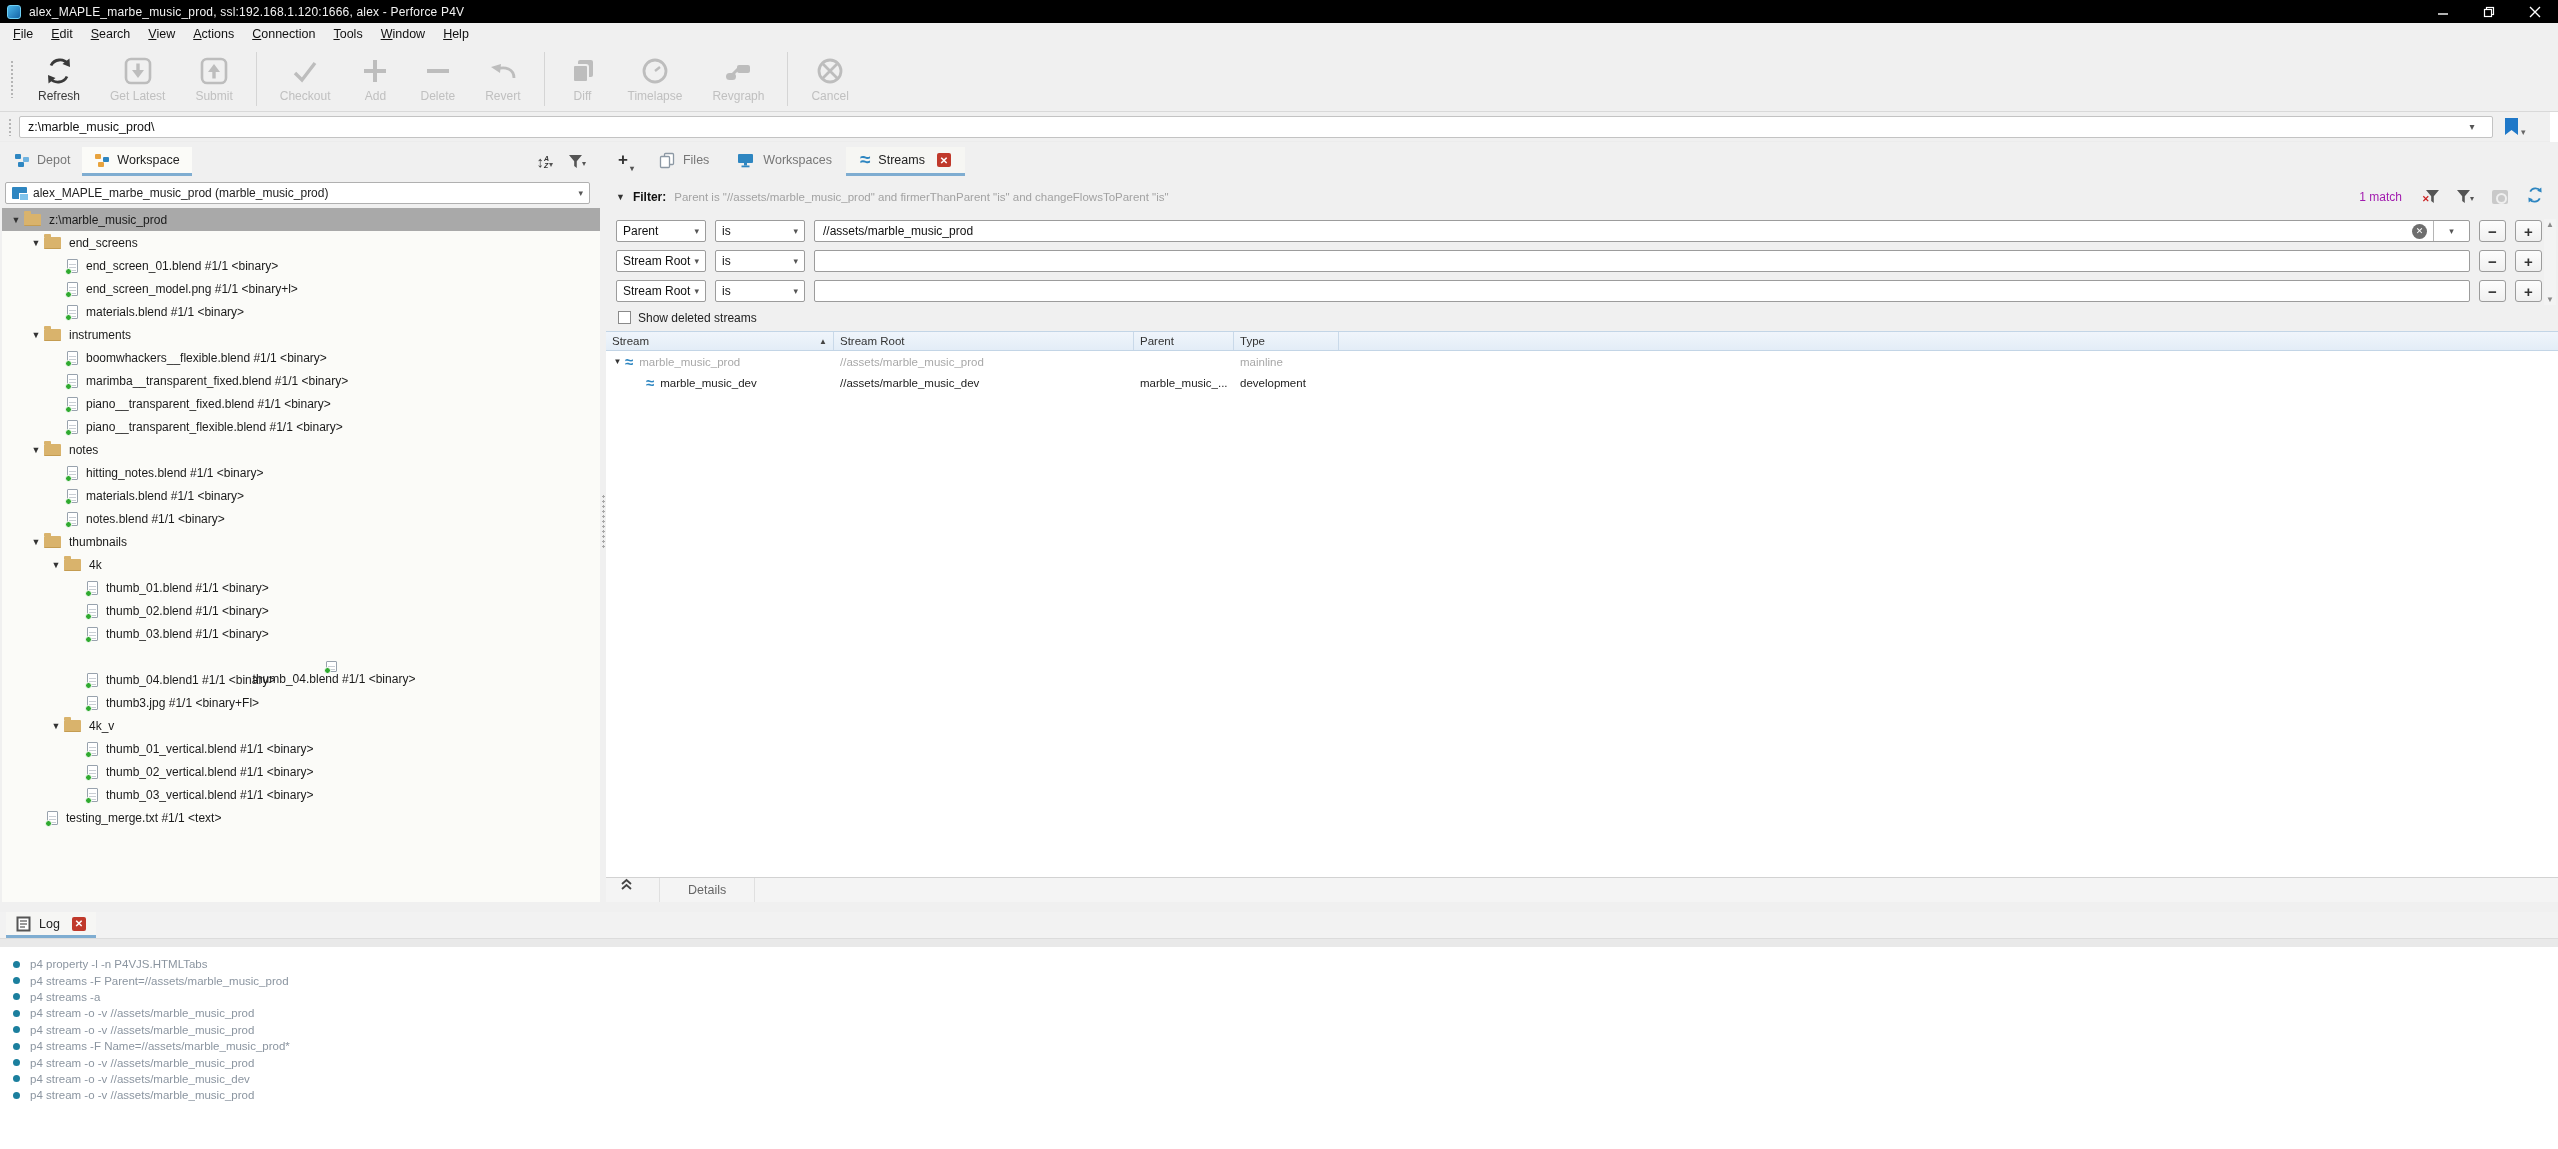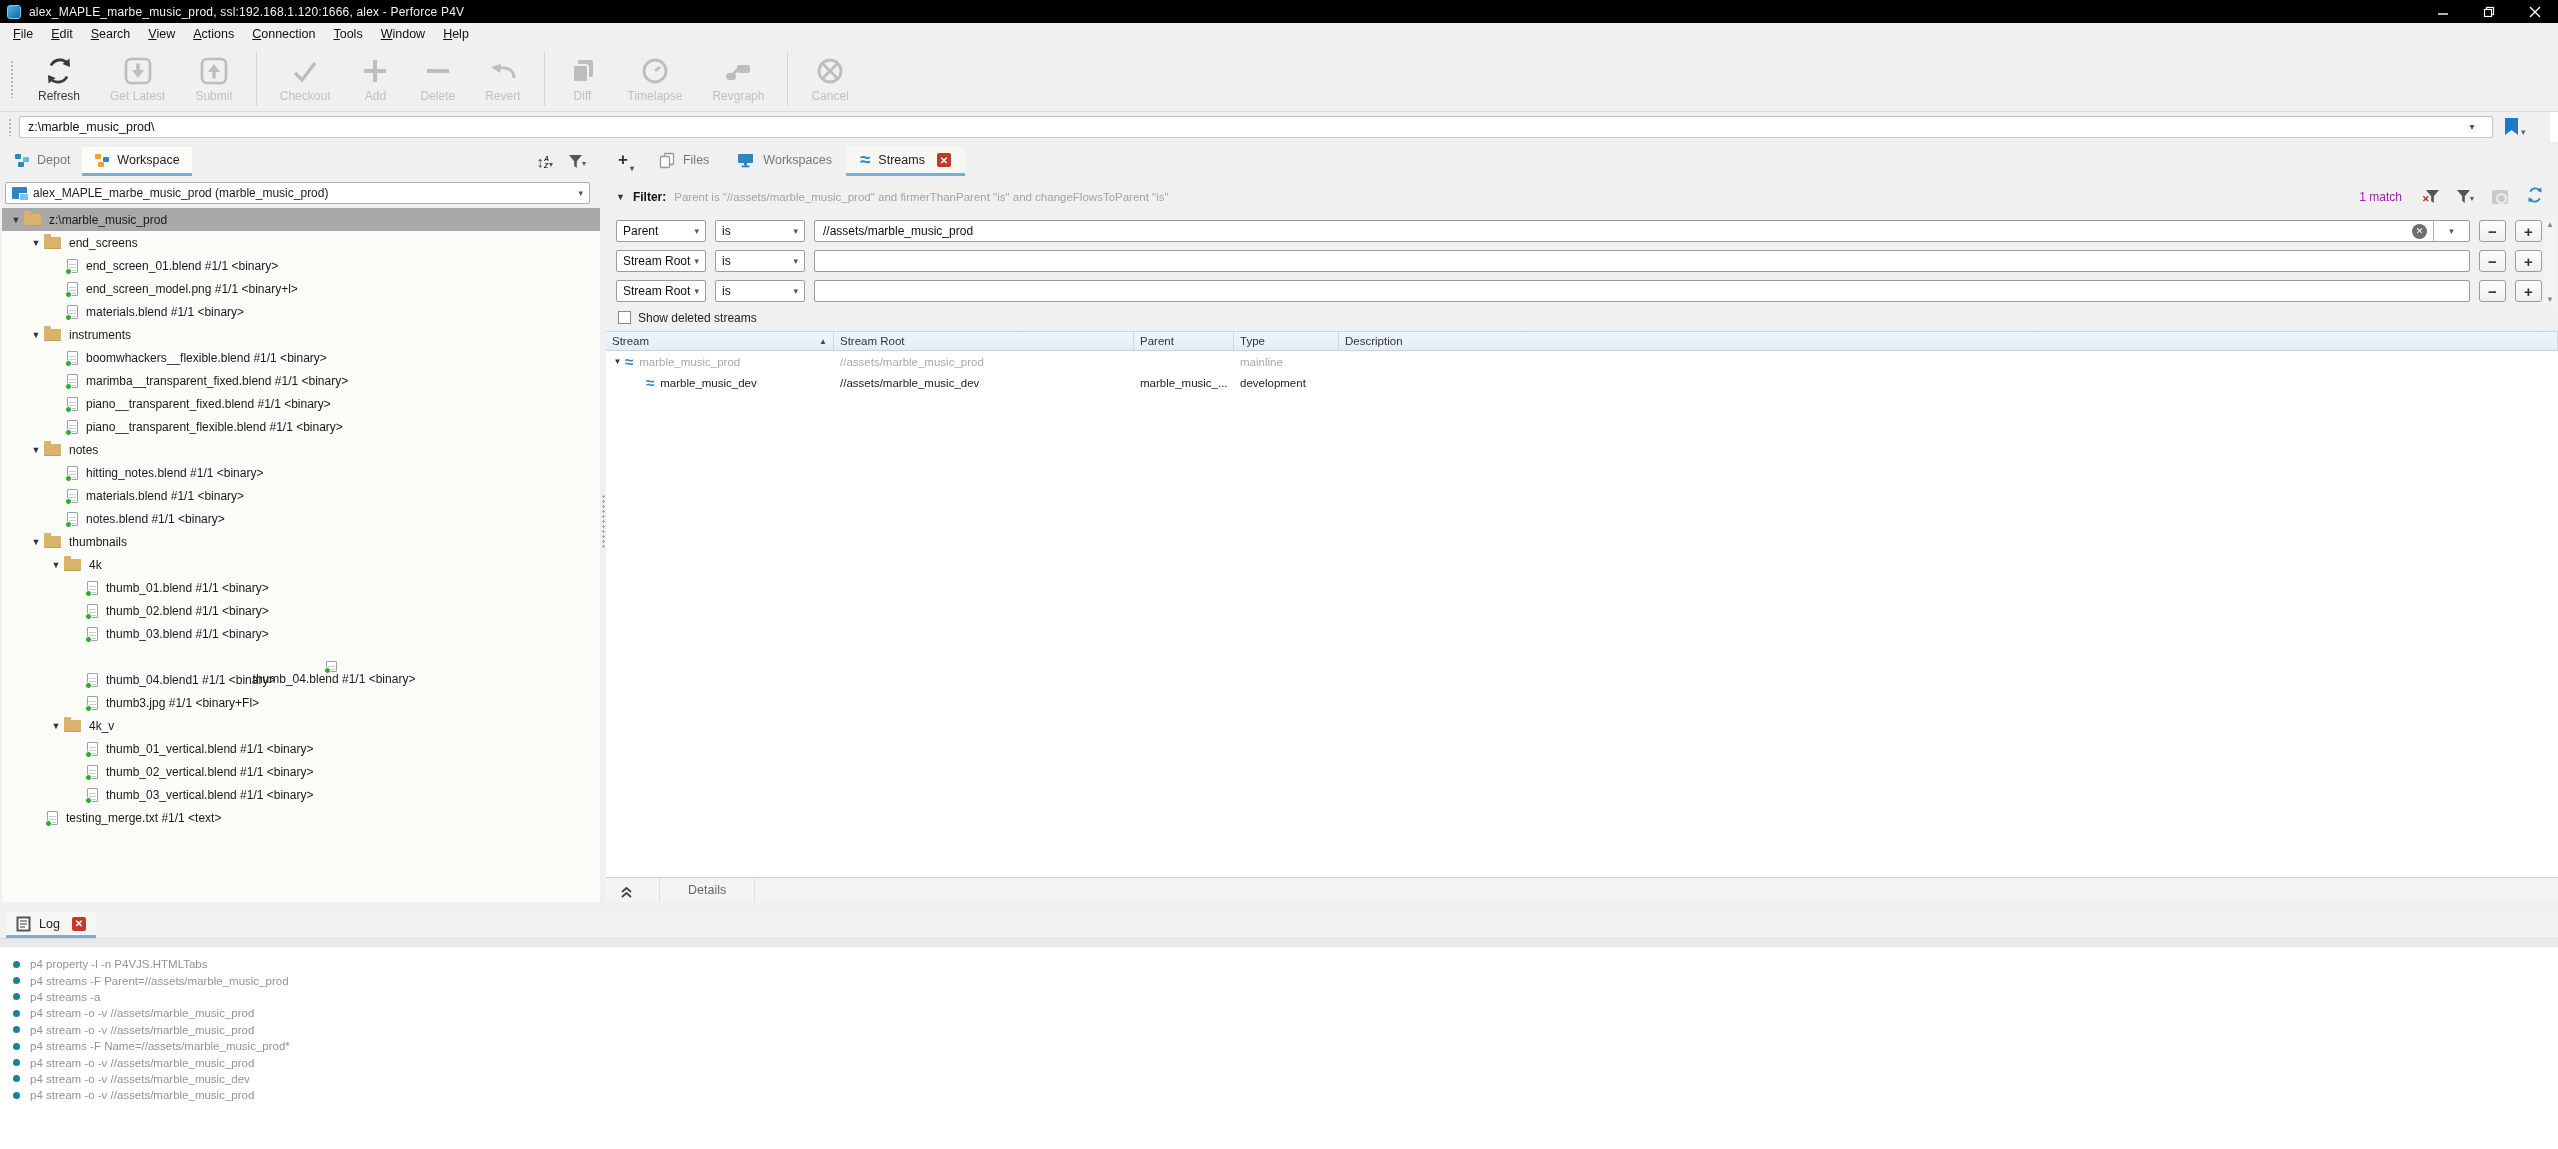--- a/index.html
+++ b/index.html
@@ -155,21 +155,21 @@
   .g-row { height:21px; display:flex; align-items:center; background:#fff; }
   .g-cell { display:flex; align-items:center; padding:0 6px; font-size:11.5px; overflow:hidden;
             white-space:nowrap; text-overflow:ellipsis; height:21px; }
   .g-row.muted .g-text { color:#a8a8a8; }
   .g-stream-cell { padding:0; }
   .g-exp { width:13px; text-align:center; font-size:8px; color:#333; flex:0 0 13px; }
   .g-wave { color:#2e86c1; font-weight:bold; font-size:15px; margin:0 6px 0 1px; line-height:10px; }
   .grid-fill { flex:1; background:#fff; }
 
   .details-bar { height:25px; background:#f4f4f4; border-top:1px solid #d2d2d2; display:flex;
-                 align-items:flex-end; }
+                 align-items:flex-start; }
   .det-chevron { margin:0 26px 0 14px; color:#444; }
   .det-tab { padding:0 28px; height:100%; display:flex; align-items:center; font-size:12.5px; color:#666;
              border-left:1px solid #e0e0e0; border-right:1px solid #e0e0e0; }
 
   
   .hsplit { position:absolute; top:902px; left:0; right:0; height:10px; background:#f0f0f0; }
   .logpanel { position:absolute; top:912px; left:0; right:0; bottom:0; background:#f2f2f2; }
   .logtabs { height:26px; display:flex; align-items:stretch; padding-left:6px; }
   .logtab { display:flex; align-items:center; gap:8px; padding:0 10px; border-bottom:3px solid #7fadd1;
             background:#f6f6f4; font-size:12.5px; color:#222; }
@@ -634,21 +634,20 @@
       <div class="chk-row">
         <span class="chk"></span>
         <span>Show deleted streams</span>
       </div>
 
       <div class="gridhead" id="gridHead">
           <div class="gh-cell" style="width: 228px;">Stream<span class="gh-sort">▲</span></div>
           <div class="gh-cell" style="width: 300px;">Stream Root</div>
           <div class="gh-cell" style="width: 100px;">Parent</div>
           <div class="gh-cell" style="width: 105px;">Type</div>
-          <div class="gh-cell" style="flex: 1 1 0%;">Description</div>
         </div>
       <div id="gridRows">
           <div class="g-row muted">
             <div class="g-cell g-stream-cell" style="width: 228px; padding-left: 5px;">
               <span class="g-exp">▼</span>
               <span class="g-wave">≈</span>
               <span class="g-text">marble_music_prod</span>
             </div>
             <div class="g-cell" style="width: 300px;">
               <span class="g-text">//assets/marble_music_prod</span>

